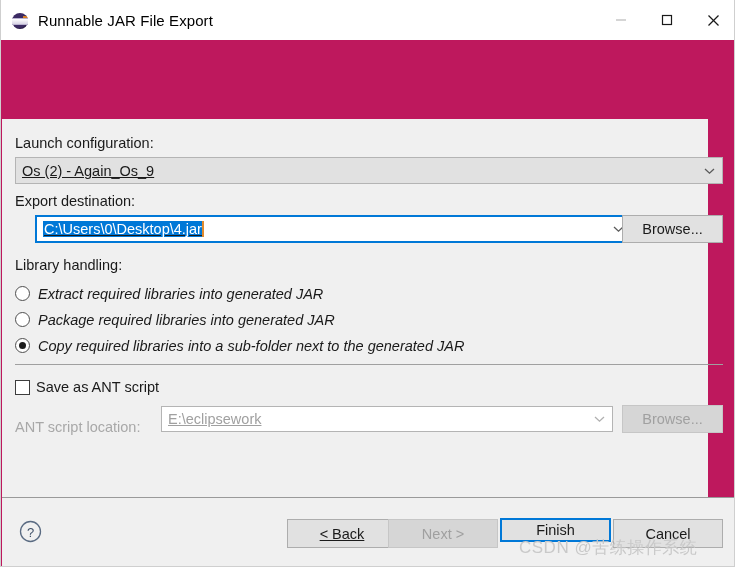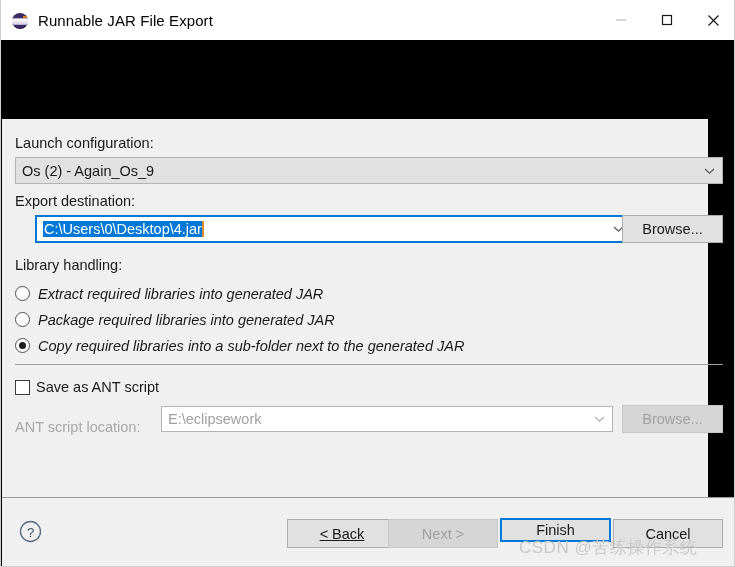--- a/index.html
+++ b/index.html
@@ -15,21 +15,21 @@
     overflow: hidden;
   }
 
   .dialog {
     position: relative;
     width: 735px;
     height: 567px;
     box-sizing: border-box;
     border: 1px solid #cfcfcf;
     border-top: none;
-    background: #000000;
+    background: #be185d;
     overflow: hidden;
   }
 
   
   .titlebar {
     position: absolute;
     left: 0; top: 0;
     width: 735px; height: 40px;
     background: #ffffff;
     display: flex;
@@ -180,20 +180,21 @@
     display: flex;
     align-items: center;
     font-size: 14.5px;
     color: #1a1a1a;
   }
   .combo .combo-text {
     flex: 1 1 auto;
     padding-left: 6px;
     white-space: nowrap;
     overflow: hidden;
+    text-decoration: underline;
   }
   .combo .arrow {
     width: 26px;
     display: flex;
     align-items: center;
     justify-content: center;
     flex: 0 0 auto;
   }
   .combo.readonly {
     background: #e1e1e1;

